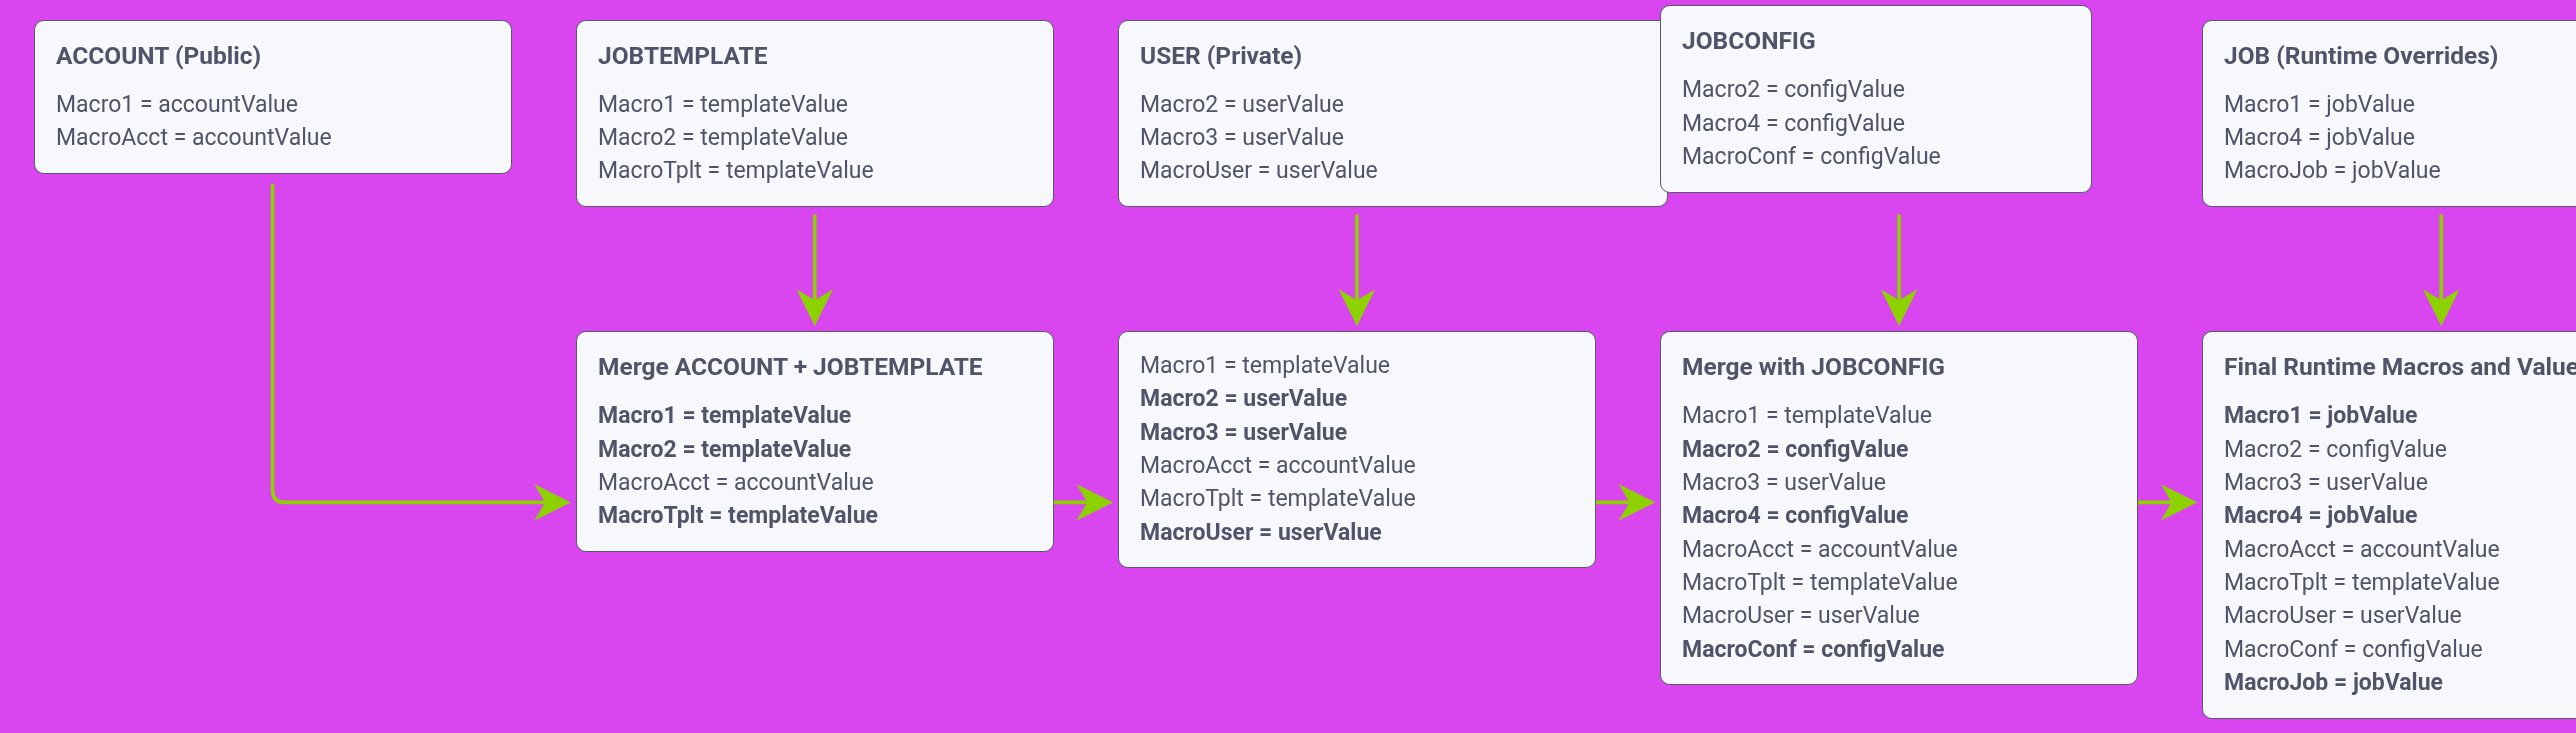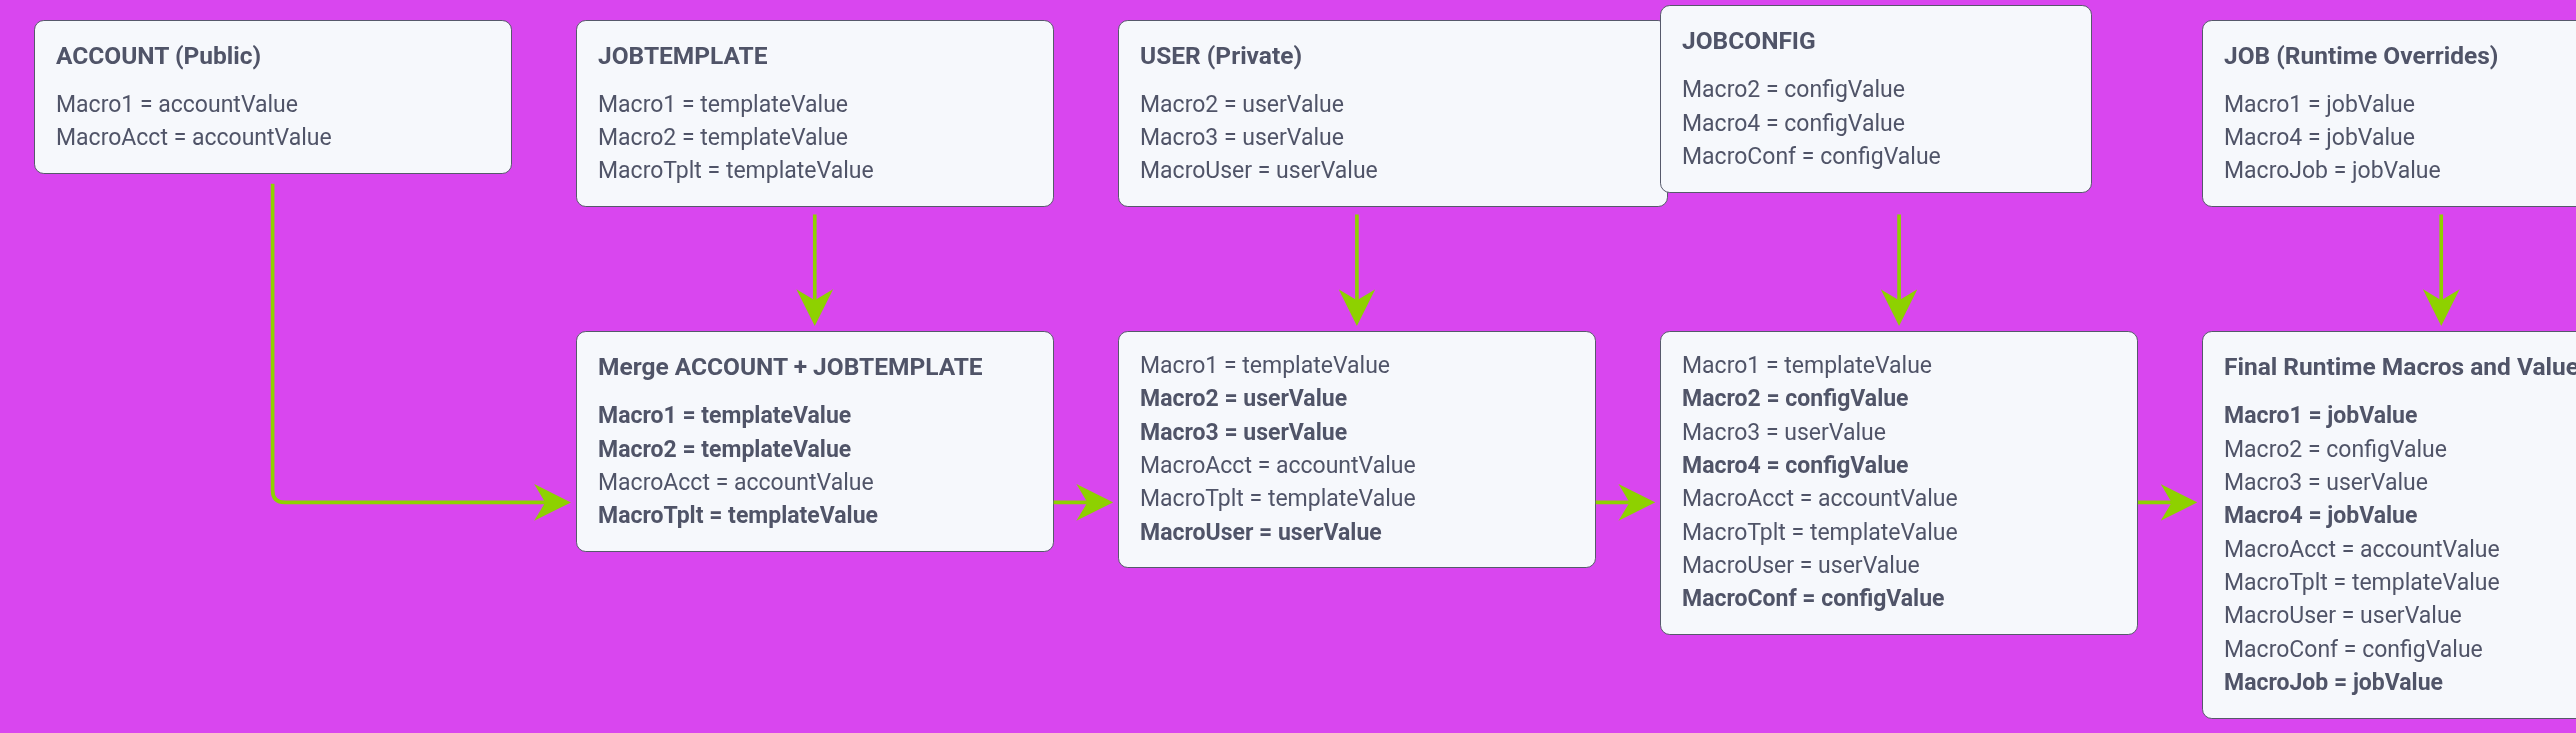--- a/index.html
+++ b/index.html
@@ -75,20 +75,21 @@
     </div>
   <div class="node" style="left:1118px;top:331px; width:478px;">
       <div class="line">Macro1 = templateValue</div>
       <div class="line bold">Macro2 = userValue</div>
       <div class="line bold">Macro3 = userValue</div>
       <div class="line">MacroAcct = accountValue</div>
       <div class="line">MacroTplt = templateValue</div>
       <div class="line bold">MacroUser = userValue</div>
     </div>
   <div class="node" style="left:1660px;top:331px; width:478px;">
+      <div class="title">Merge with JOBCONFIG</div>
       <div class="line">Macro1 = templateValue</div>
       <div class="line bold">Macro2 = configValue</div>
       <div class="line">Macro3 = userValue</div>
       <div class="line bold">Macro4 = configValue</div>
       <div class="line">MacroAcct = accountValue</div>
       <div class="line">MacroTplt = templateValue</div>
       <div class="line">MacroUser = userValue</div>
       <div class="line bold">MacroConf = configValue</div>
     </div>
   <div class="node" style="left:2202px;top:331px; width:478px;">

